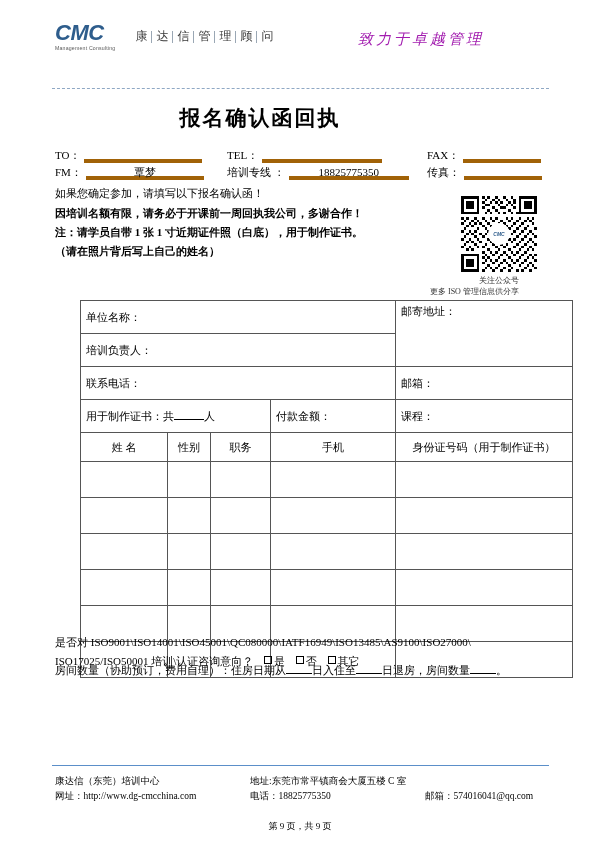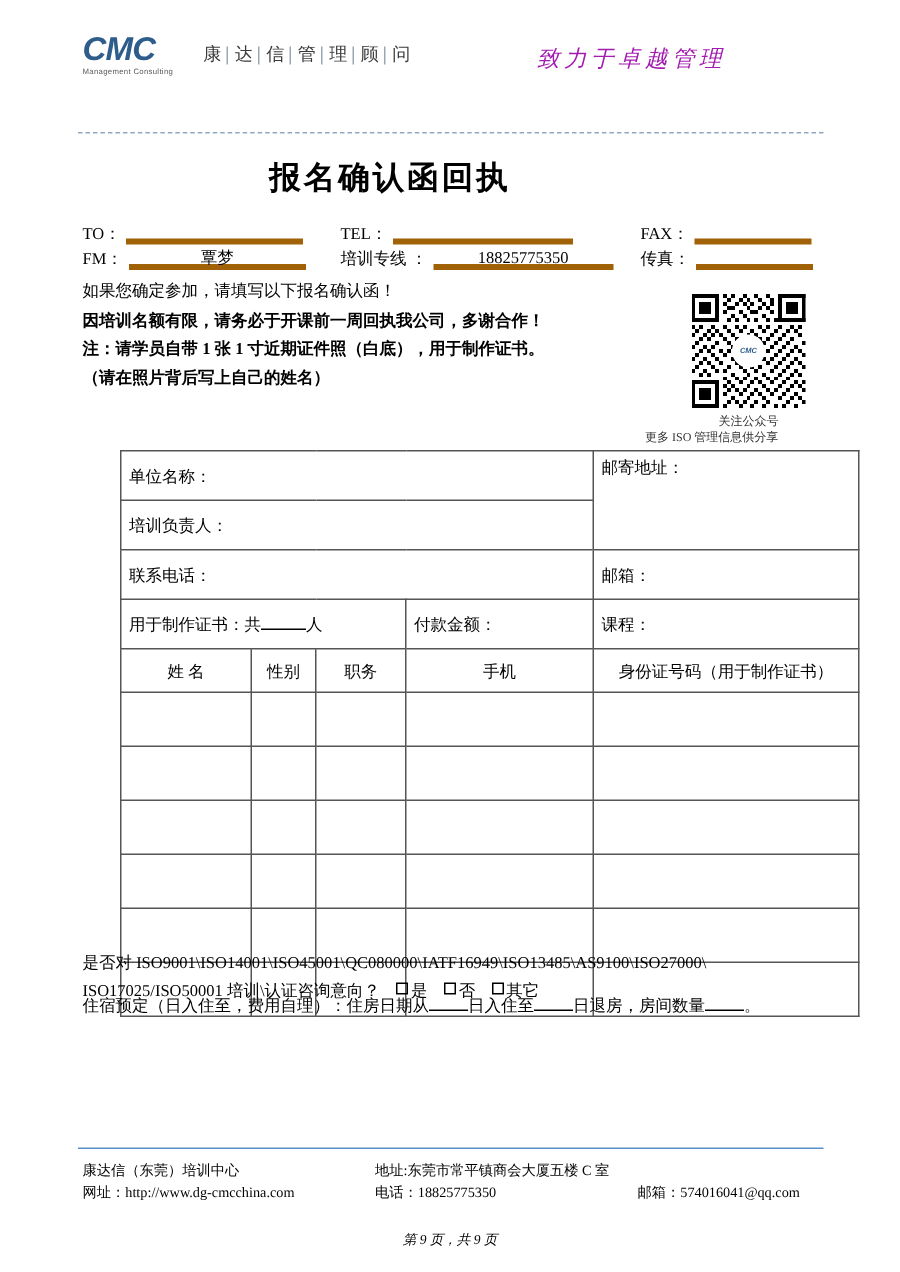--- a/index.html
+++ b/index.html
@@ -281,21 +281,20 @@
   .fc1 { width: 195px; white-space: nowrap; }
   .fc2 { width: 175px; white-space: nowrap; }
   .fc3 { white-space: nowrap; }
   .page-num {
     position: absolute;
     left: 0;
     top: 820px;
     width: 600px;
     text-align: center;
     font-size: 9px;
-    font-style: italic;
   }
 </style>
 </head>
 <body>
 
 <div class="page">
 
   <div class="header">
     <div class="logo-block">
       <div class="logo-mark">
@@ -681,21 +680,21 @@
     <div>是否对 ISO9001\ISO14001\ISO45001\QC080000\IATF16949\ISO13485\AS9100\ISO27000\</div>
     <div class="q-line2">
       <span>ISO17025/ISO50001 培训\认证咨询意向？</span>
       <span class="cb"></span><span>是</span>
       <span class="cb"></span><span>否</span>
       <span class="cb"></span><span>其它</span>
     </div>
   </div>
 
   <div class="q-hotel">
-    <span>住宿预定（日入住至，费用自理）：住房日期从</span><span class="ul-sm"></span><span>日入住至</span><span class="ul-sm"></span><span>日退房，房间数量</span><span class="ul-sm"></span><span>。</span>
+    <span>房间数量（协助预订，费用自理）：住房日期从</span><span class="ul-sm"></span><span>日入住至</span><span class="ul-sm"></span><span>日退房，房间数量</span><span class="ul-sm"></span><span>。</span>
   </div>
 
   <div class="footer-rule"></div>
   <div class="footer">
     <div class="footer-row">
       <div class="fc1">康达信（东莞）培训中心</div>
       <div class="fc2">地址:东莞市常平镇商会大厦五楼 C 室</div>
     </div>
     <div class="footer-row">
       <div class="fc1"><span>网址：</span><span>http://www.dg-cmcchina.com</span></div>

